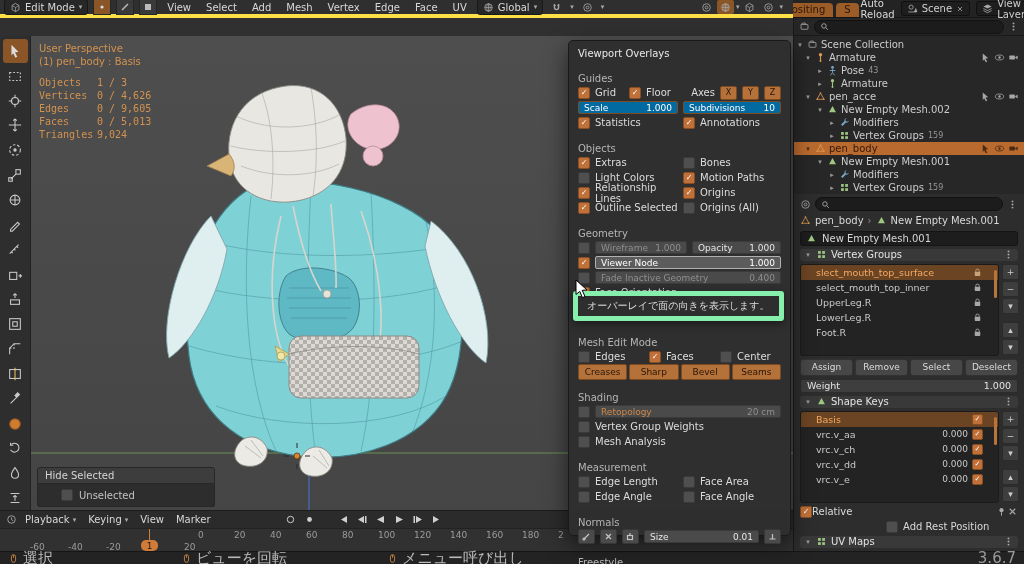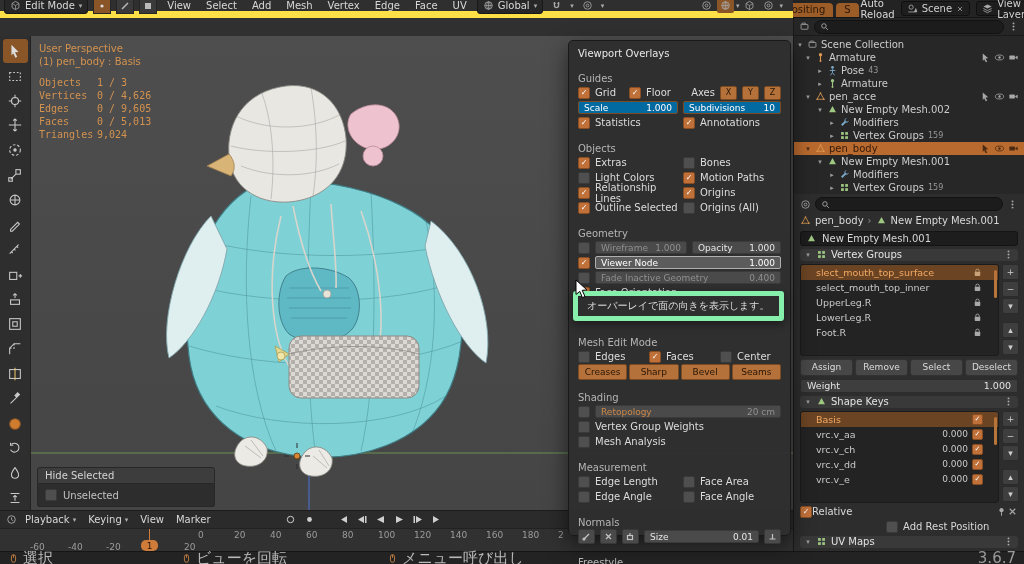--- a/index.html
+++ b/index.html
@@ -14,21 +14,21 @@
   
   #menubar{left:0;top:0;width:1024px;height:18px;background:#232323;border-bottom:1px solid #151515;
            display:flex;align-items:center;padding:0 4px;box-sizing:border-box;gap:1px}
   .menu-item{padding:0 6px;color:#d6d6d6}
   .ws-tab{padding:0 8px;height:14px;line-height:14px;border-radius:4px 4px 0 0;background:#9c5c27;color:#2a1708;margin:0 1px;align-self:flex-end;white-space:nowrap}
   .ws-tab.active{background:#d38c47;color:#1f1206}
   .tb-right{margin-left:auto;display:flex;align-items:center;gap:6px}
   .field{display:flex;align-items:center;gap:4px;background:#1e1e1e;border:1px solid #101010;border-radius:3px;height:13px;padding:0 5px;color:#cfcfcf}
 
   
-  #header2{left:0;top:18;width:793px;height:18px;background:#2f2f2f;border-bottom:7px solid #fde047;
+  #header2{left:0;top:18;width:793px;height:18px;background:#2f2f2f;border-bottom:4px solid #fde047;
            display:flex;align-items:center;gap:5px;padding:0 4px;box-sizing:border-box}
   .dd{display:flex;align-items:center;gap:4px;background:#272727;border:1px solid #181818;border-radius:3px;height:14px;padding:0 5px}
   .chev{font-size:7px;color:#aaa}
   .hmenu{padding:0 5px;color:#d8d8d8}
   .mbtn{width:16px;height:14px;background:#3a3a3a;border:1px solid #262626;display:flex;align-items:center;justify-content:center}
   .mbtn.active{background:#8a5527}
   .hic{width:17px;height:14px;background:transparent;border-radius:2px;display:flex;align-items:center;justify-content:center}
   .hic.active{background:#8a5527}
 
   #ol-header{left:793px;top:18px;width:231px;height:18px;background:#262626;border-left:1px solid #1a1a1a;border-bottom:1px solid #1a1a1a;
@@ -43,21 +43,21 @@
   .tool.active{background:#8a5527}
   .tool svg{width:16px;height:16px;stroke:#c9c9c9;fill:none;stroke-width:1.2}
 
   
   #viewport{left:31px;top:36px;width:762px;height:474px;background:linear-gradient(#4e4e4e,#454545);overflow:hidden}
   #vp-info{left:8px;top:6px;color:#d3924f;line-height:13px}
   #vp-stats{font-family:"DejaVu Sans Mono","Liberation Mono",monospace;margin-top:8px;color:#d3924f}
   #vp-stats .srow span:first-child{display:inline-block;width:58px}
   #hide-panel{left:6px;top:431px;width:178px}
   #hide-panel .hd{height:15px;background:#3d3d3d;border:1px solid #272727;border-radius:3px 3px 0 0;display:flex;align-items:center;padding:0 7px;color:#d5d5d5}
-  #hide-panel .bd{background:rgba(44,44,44,.95);border:1px solid #272727;border-top:none;border-radius:0 0 3px 3px;padding:5px 7px;display:flex;align-items:center;gap:6px;color:#c3c3c3}
+  #hide-panel .bd{background:rgba(44,44,44,.95);border:1px solid #272727;border-top:none;border-radius:0 0 3px 3px;padding:5px 23px;display:flex;align-items:center;gap:6px;color:#c3c3c3}
 
   
   .cb{width:10px;height:10px;border-radius:2px;background:#4f4f4f;border:1px solid #3a3a3a;position:relative;flex:0 0 auto}
   .cb.on{background:#c0713a;border-color:#8a4e22}
   .cb.on::after{content:"✓";position:absolute;left:0;top:-1px;width:10px;text-align:center;font-size:8px;color:#fff;line-height:11px}
   .sl{height:13px;background:#4a4a4a;border:1px solid #3a3a3a;border-radius:2px;position:relative;display:flex;align-items:center;justify-content:space-between;padding:0 5px;font-size:9px;color:#e6e6e6;overflow:hidden;box-sizing:border-box}
   .sl span{position:relative;z-index:1;white-space:nowrap}
   .sl.dis{color:#8f8f8f}
   .sl.hl{background:#5c5c5c;border-color:#b0b0b0;color:#fff}
   .sl.tan{background:#0369a1;border-color:#7d4c20;color:#fff}

